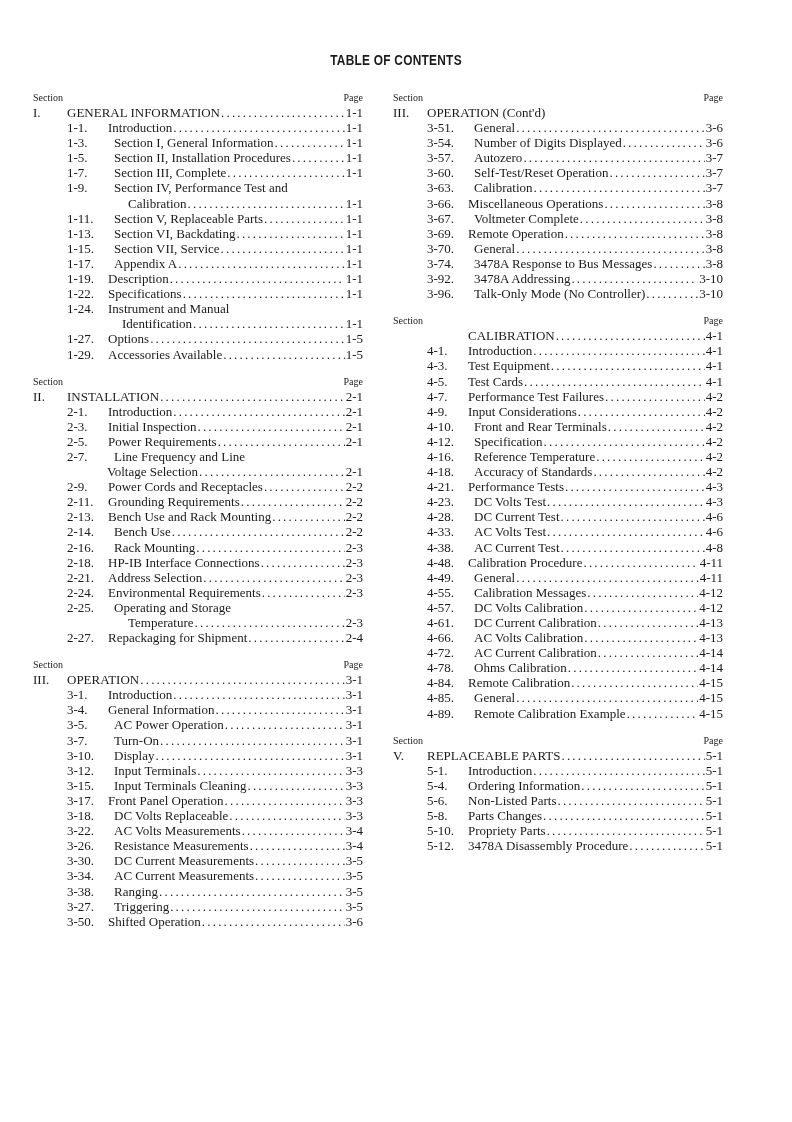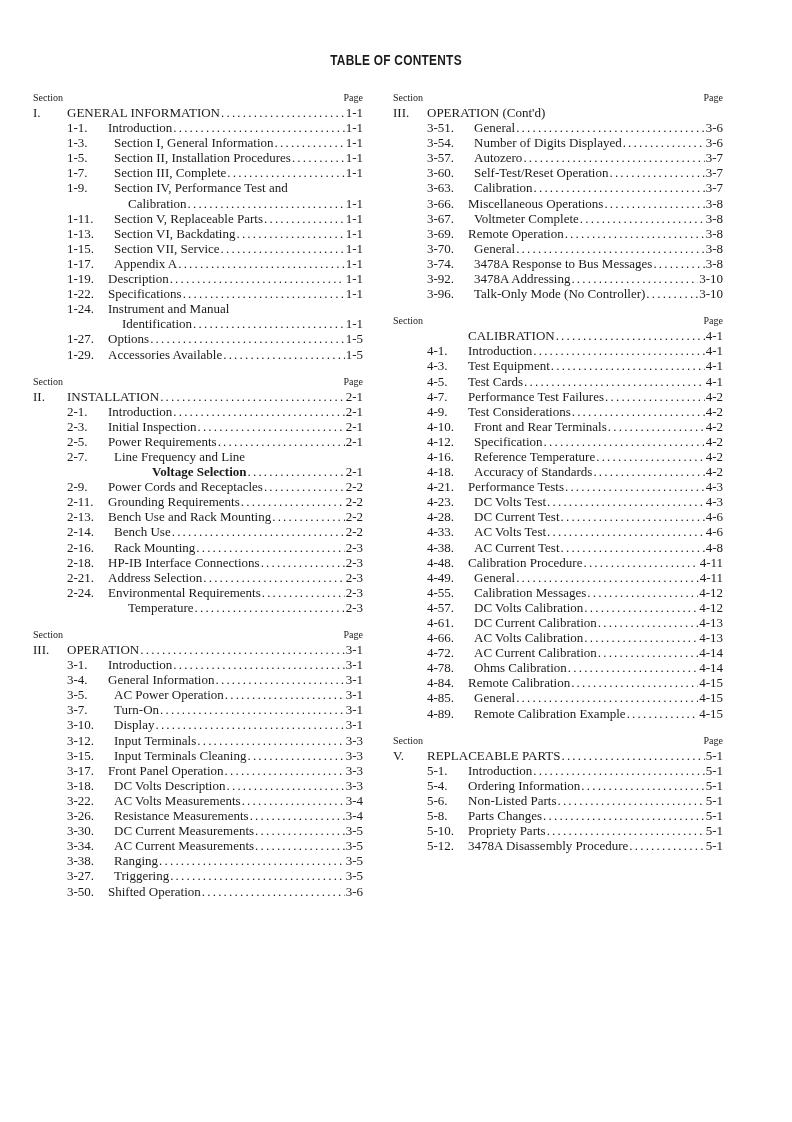--- a/index.html
+++ b/index.html
@@ -178,21 +178,21 @@
         <span class="num">2-5.</span>
         <span class="txt">Power Requirements</span>
         <span class="dots"></span>
         <span class="pg">2-1</span>
       </div>
       <div class="line lvl2">
         <span class="num">2-7.</span>
         <span class="txt">Line Frequency and Line</span>
       </div>
       <div class="line cont">
-        <span class="txt" style="margin-left: 119px; font-weight: bold;">Voltage Selection</span>
+        <span class="txt" style="margin-left: 74px;">Voltage Selection</span>
         <span class="dots"></span>
         <span class="pg">2-1</span>
       </div>
       <div class="line">
         <span class="num">2-9.</span>
         <span class="txt">Power Cords and Receptacles</span>
         <span class="dots"></span>
         <span class="pg">2-2</span>
       </div>
       <div class="line">
@@ -230,24 +230,34 @@
         <span class="txt">Address Selection</span>
         <span class="dots"></span>
         <span class="pg">2-3</span>
       </div>
       <div class="line">
         <span class="num">2-24.</span>
         <span class="txt">Environmental Requirements</span>
         <span class="dots"></span>
         <span class="pg">2-3</span>
       </div>
+      <div class="line lvl2">
+        <span class="num">2-25.</span>
+        <span class="txt">Operating and Storage</span>
+      </div>
       <div class="line cont">
         <span class="txt" style="margin-left: 95px;">Temperature</span>
         <span class="dots"></span>
         <span class="pg">2-3</span>
+      </div>
+      <div class="line">
+        <span class="num">2-27.</span>
+        <span class="txt">Repackaging for Shipment</span>
+        <span class="dots"></span>
+        <span class="pg">2-4</span>
       </div>
     </div>
     <div class="block" style="margin-top: 6px;">
       <div class="hdr">
         <span>Section</span>
         <span>Page</span>
       </div>
       <div class="line">
         <span class="roman">III.</span>
         <span class="txt">OPERATION</span>
@@ -297,21 +307,21 @@
         <span class="pg">3-3</span>
       </div>
       <div class="line">
         <span class="num">3-17.</span>
         <span class="txt">Front Panel Operation</span>
         <span class="dots"></span>
         <span class="pg">3-3</span>
       </div>
       <div class="line lvl2">
         <span class="num">3-18.</span>
-        <span class="txt">DC Volts Description</span>
+        <span class="txt">DC Volts Replaceable</span>
         <span class="dots"></span>
         <span class="pg">3-3</span>
       </div>
       <div class="line lvl2">
         <span class="num">3-22.</span>
         <span class="txt">AC Volts Measurements</span>
         <span class="dots"></span>
         <span class="pg">3-4</span>
       </div>
       <div class="line lvl2">
@@ -465,21 +475,21 @@
         <span class="pg">4-1</span>
       </div>
       <div class="line">
         <span class="num">4-7.</span>
         <span class="txt">Performance Test Failures</span>
         <span class="dots"></span>
         <span class="pg">4-2</span>
       </div>
       <div class="line">
         <span class="num">4-9.</span>
-        <span class="txt">Test Considerations</span>
+        <span class="txt">Input Considerations</span>
         <span class="dots"></span>
         <span class="pg">4-2</span>
       </div>
       <div class="line lvl2">
         <span class="num">4-10.</span>
         <span class="txt">Front and Rear Terminals</span>
         <span class="dots"></span>
         <span class="pg">4-2</span>
       </div>
       <div class="line lvl2">

